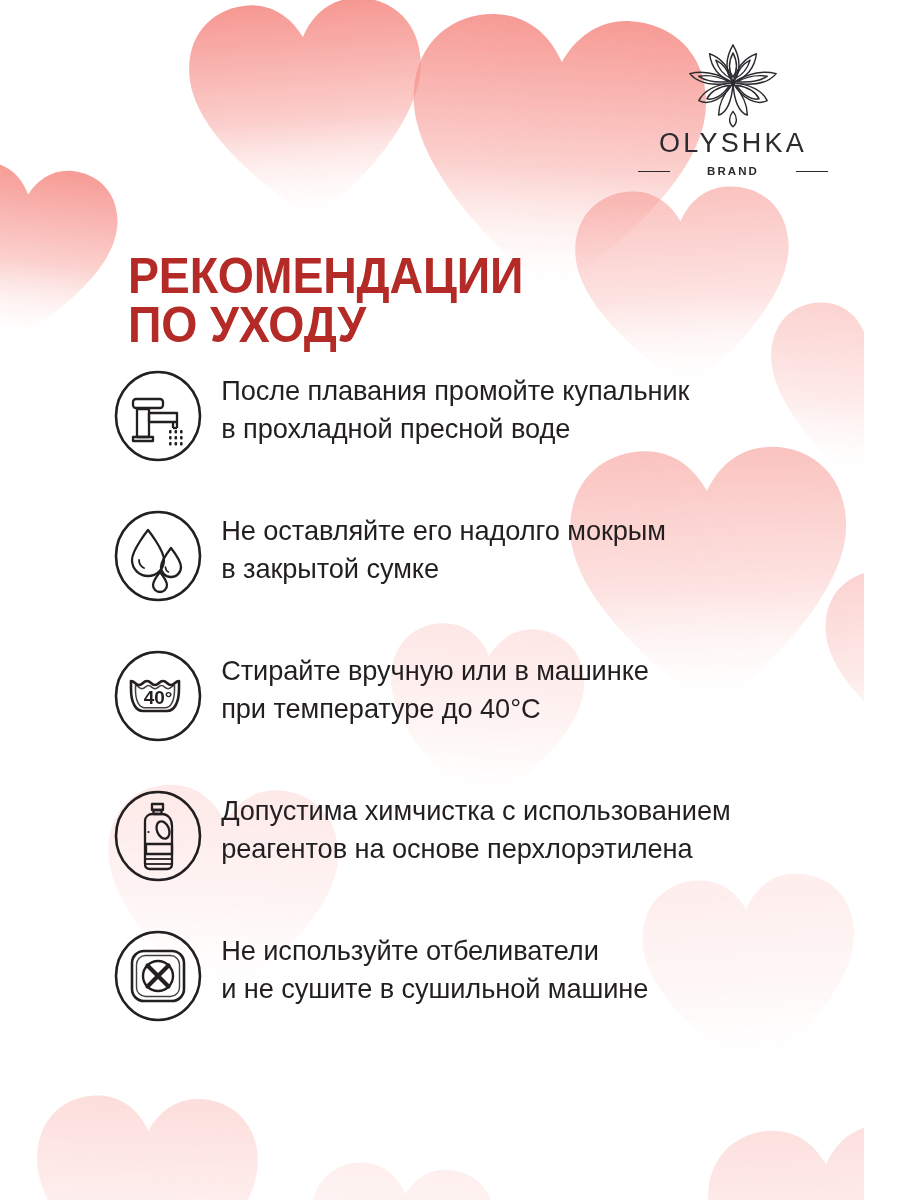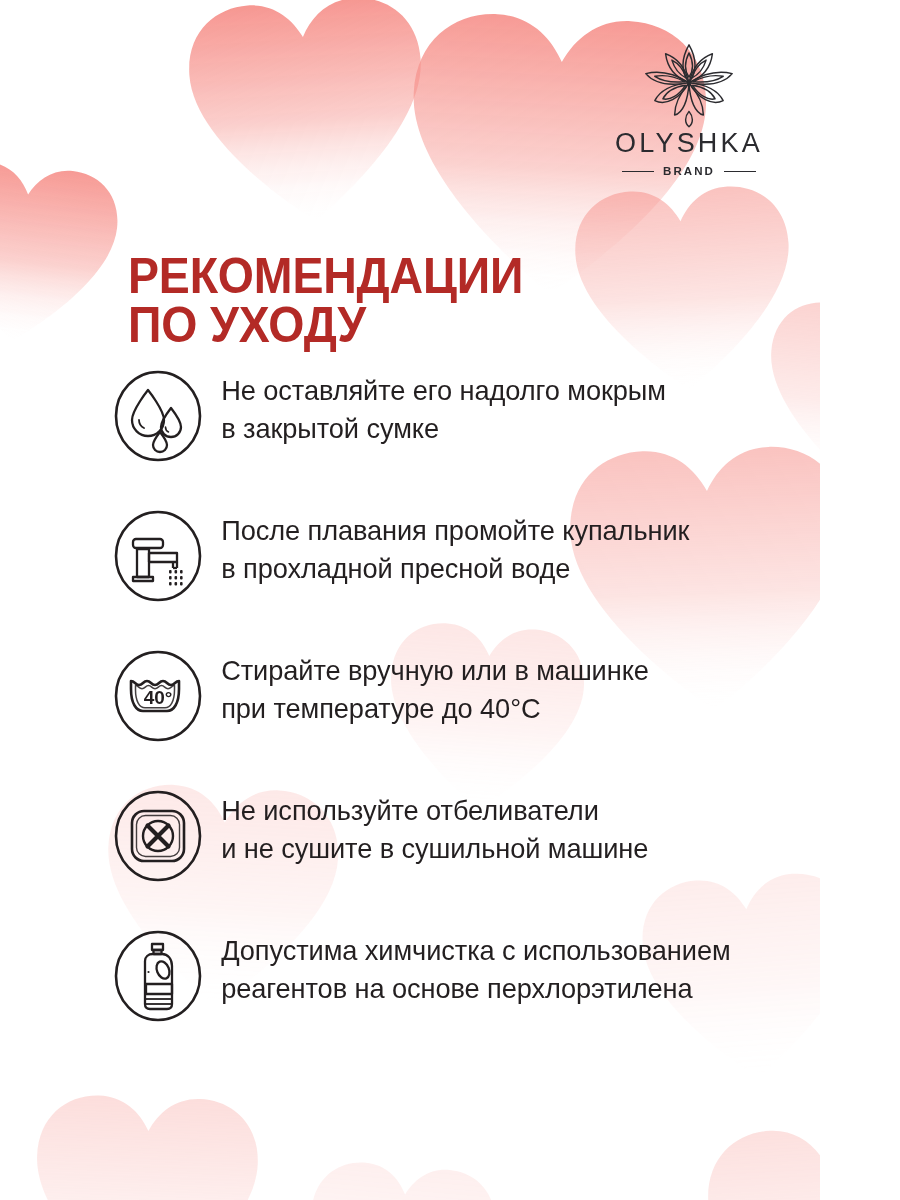--- a/index.html
+++ b/index.html
@@ -13,20 +13,21 @@
     background: #ffffff;
     font-family: "Liberation Sans", sans-serif;
     overflow: hidden;
   }
   #page {
     position: relative;
     width: 820px;
     height: 1200px;
     background: #ffffff;
     overflow: hidden;
+    padding-left: 44px;
   }
 
   
   #hearts {
     position: absolute;
     left: 0;
     top: 0;
     width: 900px;
     height: 1200px;
     z-index: 0;
@@ -59,21 +60,21 @@
     font-weight: 400;
     letter-spacing: 3.2px;
     color: #2b2b2f;
     line-height: 1;
     margin-bottom: 9px;
     white-space: nowrap;
   }
   #logo-sub-row {
     display: flex;
     align-items: center;
-    justify-content: center;
+    justify-content: space-between;
     gap: 9px;
   }
   #logo-sub-row .rule {
     height: 1px;
     background: #2b2b2f;
     width: 32px;
     flex: none;
   }
   #logo-brand {
     font-size: 11.5px;
@@ -348,40 +349,20 @@
 ПО УХОДУ</h1>
 
   <div id="tips">
 
     <div class="tip">
       <div class="tip-icon">
         <svg viewBox="0 0 92 96" xmlns="http://www.w3.org/2000/svg">
           <ellipse cx="46" cy="48" rx="42" ry="44" fill="none" stroke="#231f20" stroke-width="2.6"></ellipse>
           <g fill="none" stroke="#231f20" stroke-width="2.3" stroke-linejoin="round">
 
-            <path d="M36 22 C36 22 20 42 20 52 a16 16 0 0 0 32 0 C52 42 36 22 36 22 Z"></path>
-            <path d="M27 52 a9 9 0 0 0 5 8" stroke-width="1.8" stroke-linecap="round"></path>
-
-            <path d="M59 40 C59 40 49 53 49 59 a10 10 0 0 0 20 0 C69 53 59 40 59 40 Z"></path>
-            <path d="M53.5 59 a5.5 5.5 0 0 0 3 5" stroke-width="1.6" stroke-linecap="round"></path>
-
-            <path d="M48 64 C48 64 41 73 41 77 a7 7 0 0 0 14 0 C55 73 48 64 48 64 Z"></path>
-          </g>
-        </svg>
-      </div>
-      <div class="tip-text">Не оставляйте его надолго мокрым
-в закрытой сумке</div>
-    </div>
-
-    <div class="tip">
-      <div class="tip-icon">
-        <svg viewBox="0 0 92 96" xmlns="http://www.w3.org/2000/svg">
-          <ellipse cx="46" cy="48" rx="42" ry="44" fill="none" stroke="#231f20" stroke-width="2.6"></ellipse>
-          <g fill="none" stroke="#231f20" stroke-width="2.3" stroke-linejoin="round">
-
             <path d="M24 31 h24 a3 3 0 0 1 3 3 v3 a3 3 0 0 1 -3 3 h-24 a3 3 0 0 1 -3 -3 v-3 a3 3 0 0 1 3 -3 z"></path>
 
             <path d="M25 41 h12 v28 h-12 z"></path>
 
             <path d="M37 45 h28 v9 h-28"></path>
             <path d="M37 45 v9"></path>
 
             <path d="M61 54 v6"></path>
             <path d="M65 54 v6"></path>
             <path d="M61 60 h4"></path>
@@ -403,66 +384,86 @@
         </svg>
       </div>
       <div class="tip-text">После плавания промойте купальник
 в прохладной пресной воде</div>
     </div>
 
     <div class="tip">
       <div class="tip-icon">
         <svg viewBox="0 0 92 96" xmlns="http://www.w3.org/2000/svg">
           <ellipse cx="46" cy="48" rx="42" ry="44" fill="none" stroke="#231f20" stroke-width="2.6"></ellipse>
+          <g fill="none" stroke="#231f20" stroke-width="2.3" stroke-linejoin="round">
+
+            <path d="M36 22 C36 22 20 42 20 52 a16 16 0 0 0 32 0 C52 42 36 22 36 22 Z"></path>
+            <path d="M27 52 a9 9 0 0 0 5 8" stroke-width="1.8" stroke-linecap="round"></path>
+
+            <path d="M59 40 C59 40 49 53 49 59 a10 10 0 0 0 20 0 C69 53 59 40 59 40 Z"></path>
+            <path d="M53.5 59 a5.5 5.5 0 0 0 3 5" stroke-width="1.6" stroke-linecap="round"></path>
+
+            <path d="M48 64 C48 64 41 73 41 77 a7 7 0 0 0 14 0 C55 73 48 64 48 64 Z"></path>
+          </g>
+        </svg>
+      </div>
+      <div class="tip-text">Не оставляйте его надолго мокрым
+в закрытой сумке</div>
+    </div>
+
+    <div class="tip">
+      <div class="tip-icon">
+        <svg viewBox="0 0 92 96" xmlns="http://www.w3.org/2000/svg">
+          <ellipse cx="46" cy="48" rx="42" ry="44" fill="none" stroke="#231f20" stroke-width="2.6"></ellipse>
 
           <path d="M19 33 c4 0 4 4 8 4 s4 -4 8 -4 4 4 8 4 4 -4 8 -4 4 4 8 4 4 -4 8 -4
                    v8 c0 14 -5 22 -12 22 h-24 c-7 0 -12 -8 -12 -22 z" fill="none" stroke="#231f20" stroke-width="2.6" stroke-linejoin="round"></path>
           <path d="M23.5 37.5 c3 0 3.4 3.2 6.5 3.2 s3.5 -3.2 6.5 -3.2 3.4 3.2 6.5 3.2 3.5 -3.2 6.5 -3.2
                    3.4 3.2 6.5 3.2 3.5 -3.2 6.5 -3.2 v4.3 c0 11.5 -4 18 -9.5 18 h-20 c-5.5 0 -9.5 -6.5 -9.5 -18 z" fill="none" stroke="#231f20" stroke-width="1.5" stroke-linejoin="round" opacity="0.85"></path>
           <text x="46" y="56" text-anchor="middle" font-family="Liberation Sans, sans-serif" font-size="19" font-weight="700" fill="#231f20">40°</text>
         </svg>
       </div>
       <div class="tip-text">Стирайте вручную или в машинке
 при температуре до 40°C</div>
+    </div>
+
+    <div class="tip">
+      <div class="tip-icon">
+        <svg viewBox="0 0 92 96" xmlns="http://www.w3.org/2000/svg">
+          <ellipse cx="46" cy="48" rx="42" ry="44" fill="none" stroke="#231f20" stroke-width="2.6"></ellipse>
+          <g fill="none" stroke="#231f20" stroke-width="2.3" stroke-linejoin="round">
+
+            <path d="M40 16 h11 v6 h-11 z"></path>
+
+            <path d="M41.5 22 h8 v4 h-8 z"></path>
+
+            <path d="M33 33 c0 -4 3 -7 8 -7 h9 c6 0 10 5 10 12 v38 c0 3 -2 5 -5 5 h-17 c-3 0 -5 -2 -5 -5 z"></path>
+
+            <ellipse cx="51" cy="42" rx="6" ry="9" transform="rotate(-22 51 42)"></ellipse>
+
+            <path d="M34 56 h26 v10 h-26 z"></path>
+
+            <path d="M34 71 h26" stroke-width="1.8"></path>
+            <path d="M34 76 h26" stroke-width="1.8"></path>
+          </g>
+          <circle cx="36.5" cy="44" r="1.1" fill="#231f20"></circle>
+        </svg>
+      </div>
+      <div class="tip-text">Допустима химчистка с использованием
+реагентов на основе перхлорэтилена</div>
     </div>
 
     <div class="tip">
       <div class="tip-icon">
         <svg viewBox="0 0 92 96" xmlns="http://www.w3.org/2000/svg">
           <ellipse cx="46" cy="48" rx="42" ry="44" fill="none" stroke="#231f20" stroke-width="2.6"></ellipse>
           <rect x="20" y="23" width="52" height="50" rx="12" ry="12" fill="none" stroke="#231f20" stroke-width="2.6"></rect>
           <rect x="24.5" y="27.5" width="43" height="41" rx="9" ry="9" fill="none" stroke="#231f20" stroke-width="1.4" opacity="0.85"></rect>
           <circle cx="46" cy="48" r="15" fill="none" stroke="#231f20" stroke-width="2.4"></circle>
           <path d="M35.5 37.5 L56.5 58.5 M56.5 37.5 L35.5 58.5" fill="none" stroke="#231f20" stroke-width="4.2" stroke-linecap="round"></path>
         </svg>
       </div>
       <div class="tip-text">Не используйте отбеливатели
 и не сушите в сушильной машине</div>
     </div>
 
-    <div class="tip">
-      <div class="tip-icon">
-        <svg viewBox="0 0 92 96" xmlns="http://www.w3.org/2000/svg">
-          <ellipse cx="46" cy="48" rx="42" ry="44" fill="none" stroke="#231f20" stroke-width="2.6"></ellipse>
-          <g fill="none" stroke="#231f20" stroke-width="2.3" stroke-linejoin="round">
-
-            <path d="M40 16 h11 v6 h-11 z"></path>
-
-            <path d="M41.5 22 h8 v4 h-8 z"></path>
-
-            <path d="M33 33 c0 -4 3 -7 8 -7 h9 c6 0 10 5 10 12 v38 c0 3 -2 5 -5 5 h-17 c-3 0 -5 -2 -5 -5 z"></path>
-
-            <ellipse cx="51" cy="42" rx="6" ry="9" transform="rotate(-22 51 42)"></ellipse>
-
-            <path d="M34 56 h26 v10 h-26 z"></path>
-
-            <path d="M34 71 h26" stroke-width="1.8"></path>
-            <path d="M34 76 h26" stroke-width="1.8"></path>
-          </g>
-          <circle cx="36.5" cy="44" r="1.1" fill="#231f20"></circle>
-        </svg>
-      </div>
-      <div class="tip-text">Допустима химчистка с использованием
-реагентов на основе перхлорэтилена</div>
-    </div>
-
   </div>
 </div>
 
 </body></html>

